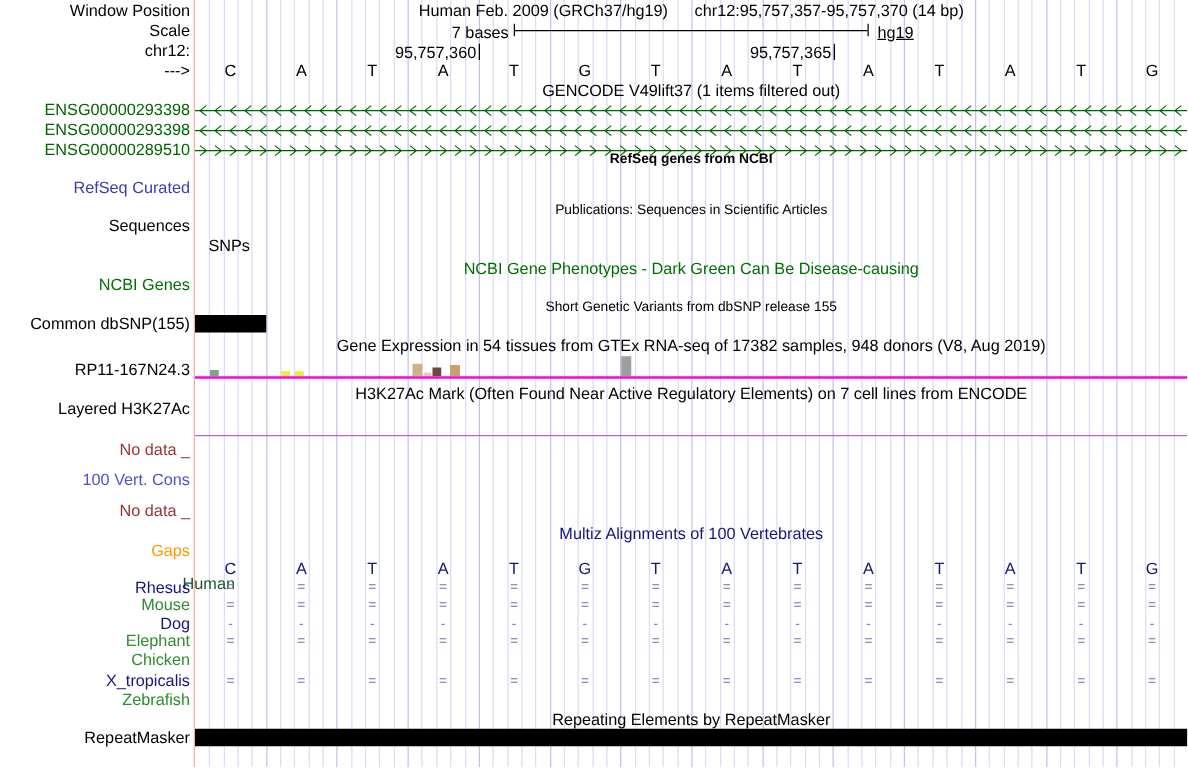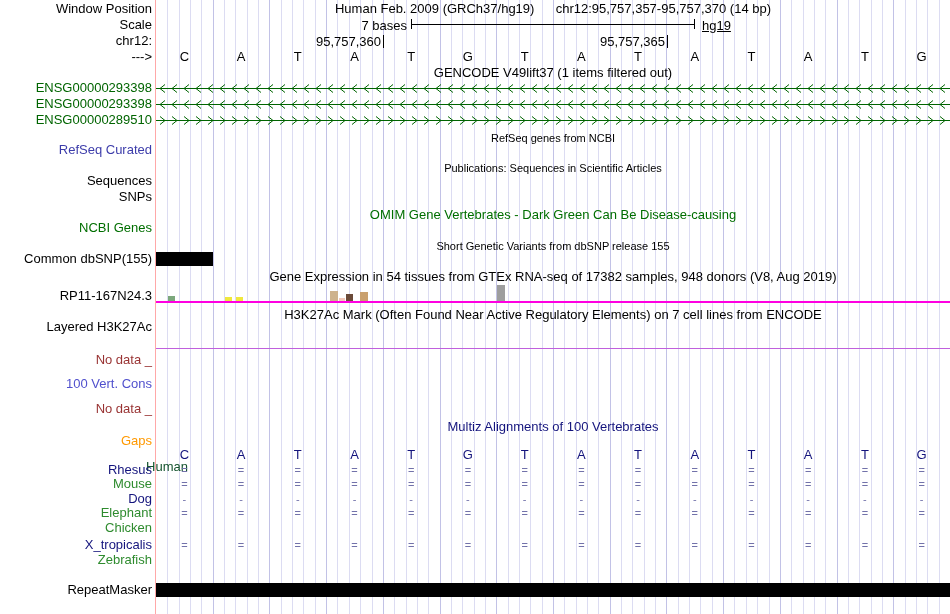--- a/index.html
+++ b/index.html
@@ -145,28 +145,28 @@
       <div class="lbl" style="top: 97px; color: rgb(0, 100, 0);">ENSG00000293398</div>
       <svg width="794" height="9" style="position: absolute; left: 156px; top: 100px;">
         <path d="M0 4.5 H794 M9 0.5 L4 4.5 L9 8.5 M21 0.5 L16 4.5 L21 8.5 M33 0.5 L28 4.5 L33 8.5 M45 0.5 L40 4.5 L45 8.5 M57 0.5 L52 4.5 L57 8.5 M69 0.5 L64 4.5 L69 8.5 M81 0.5 L76 4.5 L81 8.5 M93 0.5 L88 4.5 L93 8.5 M105 0.5 L100 4.5 L105 8.5 M117 0.5 L112 4.5 L117 8.5 M129 0.5 L124 4.5 L129 8.5 M141 0.5 L136 4.5 L141 8.5 M153 0.5 L148 4.5 L153 8.5 M165 0.5 L160 4.5 L165 8.5 M177 0.5 L172 4.5 L177 8.5 M189 0.5 L184 4.5 L189 8.5 M201 0.5 L196 4.5 L201 8.5 M213 0.5 L208 4.5 L213 8.5 M225 0.5 L220 4.5 L225 8.5 M237 0.5 L232 4.5 L237 8.5 M249 0.5 L244 4.5 L249 8.5 M261 0.5 L256 4.5 L261 8.5 M273 0.5 L268 4.5 L273 8.5 M285 0.5 L280 4.5 L285 8.5 M297 0.5 L292 4.5 L297 8.5 M309 0.5 L304 4.5 L309 8.5 M321 0.5 L316 4.5 L321 8.5 M333 0.5 L328 4.5 L333 8.5 M345 0.5 L340 4.5 L345 8.5 M357 0.5 L352 4.5 L357 8.5 M369 0.5 L364 4.5 L369 8.5 M381 0.5 L376 4.5 L381 8.5 M393 0.5 L388 4.5 L393 8.5 M405 0.5 L400 4.5 L405 8.5 M417 0.5 L412 4.5 L417 8.5 M429 0.5 L424 4.5 L429 8.5 M441 0.5 L436 4.5 L441 8.5 M453 0.5 L448 4.5 L453 8.5 M465 0.5 L460 4.5 L465 8.5 M477 0.5 L472 4.5 L477 8.5 M489 0.5 L484 4.5 L489 8.5 M501 0.5 L496 4.5 L501 8.5 M513 0.5 L508 4.5 L513 8.5 M525 0.5 L520 4.5 L525 8.5 M537 0.5 L532 4.5 L537 8.5 M549 0.5 L544 4.5 L549 8.5 M561 0.5 L556 4.5 L561 8.5 M573 0.5 L568 4.5 L573 8.5 M585 0.5 L580 4.5 L585 8.5 M597 0.5 L592 4.5 L597 8.5 M609 0.5 L604 4.5 L609 8.5 M621 0.5 L616 4.5 L621 8.5 M633 0.5 L628 4.5 L633 8.5 M645 0.5 L640 4.5 L645 8.5 M657 0.5 L652 4.5 L657 8.5 M669 0.5 L664 4.5 L669 8.5 M681 0.5 L676 4.5 L681 8.5 M693 0.5 L688 4.5 L693 8.5 M705 0.5 L700 4.5 L705 8.5 M717 0.5 L712 4.5 L717 8.5 M729 0.5 L724 4.5 L729 8.5 M741 0.5 L736 4.5 L741 8.5 M753 0.5 L748 4.5 L753 8.5 M765 0.5 L760 4.5 L765 8.5 M777 0.5 L772 4.5 L777 8.5 M789 0.5 L784 4.5 L789 8.5" stroke="#006400" fill="none" stroke-width="1"></path>
       </svg>
       <div class="lbl" style="top: 113px; color: rgb(0, 100, 0);">ENSG00000289510</div>
       <svg width="794" height="9" style="position: absolute; left: 156px; top: 116px;">
         <path d="M0 4.5 H794 M4 0.5 L9 4.5 L4 8.5 M16 0.5 L21 4.5 L16 8.5 M28 0.5 L33 4.5 L28 8.5 M40 0.5 L45 4.5 L40 8.5 M52 0.5 L57 4.5 L52 8.5 M64 0.5 L69 4.5 L64 8.5 M76 0.5 L81 4.5 L76 8.5 M88 0.5 L93 4.5 L88 8.5 M100 0.5 L105 4.5 L100 8.5 M112 0.5 L117 4.5 L112 8.5 M124 0.5 L129 4.5 L124 8.5 M136 0.5 L141 4.5 L136 8.5 M148 0.5 L153 4.5 L148 8.5 M160 0.5 L165 4.5 L160 8.5 M172 0.5 L177 4.5 L172 8.5 M184 0.5 L189 4.5 L184 8.5 M196 0.5 L201 4.5 L196 8.5 M208 0.5 L213 4.5 L208 8.5 M220 0.5 L225 4.5 L220 8.5 M232 0.5 L237 4.5 L232 8.5 M244 0.5 L249 4.5 L244 8.5 M256 0.5 L261 4.5 L256 8.5 M268 0.5 L273 4.5 L268 8.5 M280 0.5 L285 4.5 L280 8.5 M292 0.5 L297 4.5 L292 8.5 M304 0.5 L309 4.5 L304 8.5 M316 0.5 L321 4.5 L316 8.5 M328 0.5 L333 4.5 L328 8.5 M340 0.5 L345 4.5 L340 8.5 M352 0.5 L357 4.5 L352 8.5 M364 0.5 L369 4.5 L364 8.5 M376 0.5 L381 4.5 L376 8.5 M388 0.5 L393 4.5 L388 8.5 M400 0.5 L405 4.5 L400 8.5 M412 0.5 L417 4.5 L412 8.5 M424 0.5 L429 4.5 L424 8.5 M436 0.5 L441 4.5 L436 8.5 M448 0.5 L453 4.5 L448 8.5 M460 0.5 L465 4.5 L460 8.5 M472 0.5 L477 4.5 L472 8.5 M484 0.5 L489 4.5 L484 8.5 M496 0.5 L501 4.5 L496 8.5 M508 0.5 L513 4.5 L508 8.5 M520 0.5 L525 4.5 L520 8.5 M532 0.5 L537 4.5 L532 8.5 M544 0.5 L549 4.5 L544 8.5 M556 0.5 L561 4.5 L556 8.5 M568 0.5 L573 4.5 L568 8.5 M580 0.5 L585 4.5 L580 8.5 M592 0.5 L597 4.5 L592 8.5 M604 0.5 L609 4.5 L604 8.5 M616 0.5 L621 4.5 L616 8.5 M628 0.5 L633 4.5 L628 8.5 M640 0.5 L645 4.5 L640 8.5 M652 0.5 L657 4.5 L652 8.5 M664 0.5 L669 4.5 L664 8.5 M676 0.5 L681 4.5 L676 8.5 M688 0.5 L693 4.5 L688 8.5 M700 0.5 L705 4.5 L700 8.5 M712 0.5 L717 4.5 L712 8.5 M724 0.5 L729 4.5 L724 8.5 M736 0.5 L741 4.5 L736 8.5 M748 0.5 L753 4.5 L748 8.5 M760 0.5 L765 4.5 L760 8.5 M772 0.5 L777 4.5 L772 8.5 M784 0.5 L789 4.5 L784 8.5" stroke="#006400" fill="none" stroke-width="1"></path>
       </svg>
     </div>
 
-  <div class="title small" style="top:131px;">RefSeq genes from NCBI</div>
+  <div class="title small" style="top:120px;font-weight:bold;">RefSeq genes from NCBI</div>
   <div class="lbl" style="top: 143px; color: rgb(60, 60, 170);">RefSeq Curated</div>
 
   <div class="title small" style="top:161px;">Publications: Sequences in Scientific Articles</div>
   <div class="lbl" style="top:174px;">Sequences</div>
-  <div class="lbl" style="top:190px;">SNPs</div>
-
-  <div class="title" style="top: 208px; color: rgb(0, 110, 0);">OMIM Gene Vertebrates - Dark Green Can Be Disease-causing</div>
+  <div class="lbl" style="top:190px;margin-left:48px;">SNPs</div>
+
+  <div class="title" style="top: 208px; color: rgb(0, 110, 0);">NCBI Gene Phenotypes - Dark Green Can Be Disease-causing</div>
   <div class="lbl" style="top: 221px; color: rgb(0, 110, 0);">NCBI Genes</div>
 
   <div class="title small" style="top:239px;">Short Genetic Variants from dbSNP release 155</div>
   <div class="lbl" style="top:252px;">Common dbSNP(155)</div>
   <div class="bar" style="left:156px; top:252px; width:57px; height:14px; background:#000;"></div>
 
   <div class="title" style="top:270px;">Gene Expression in 54 tissues from GTEx RNA-seq of 17382 samples, 948 donors (V8, Aug 2019)</div>
   <div class="lbl" style="top:289px;">RP11-167N24.3</div>
   <div id="gtex-bars">
       <div class="bar" style="left: 168px; top: 296px; width: 7px; height: 5px; background: rgb(124, 168, 124);"></div>
@@ -290,16 +290,17 @@
         <span style="color: rgb(114, 114, 170); font-size: 11px;">=</span>
         <span style="color: rgb(114, 114, 170); font-size: 11px;">=</span>
         <span style="color: rgb(114, 114, 170); font-size: 11px;">=</span>
         <span style="color: rgb(114, 114, 170); font-size: 11px;">=</span>
         <span style="color: rgb(114, 114, 170); font-size: 11px;">=</span>
         <span style="color: rgb(114, 114, 170); font-size: 11px;">=</span>
       </div>
       <div class="lbl" style="top: 553px; color: rgb(46, 139, 46);">Zebrafish</div>
     </div>
 
+  <div class="title" style="top:569px;">Repeating Elements by RepeatMasker</div>
   <div class="lbl" style="top:583px;">RepeatMasker</div>
   <div class="bar" style="left:156px; top:583px; width:794px; height:14px; background:#000;"></div>
 
 </div>
 
 </body></html>

